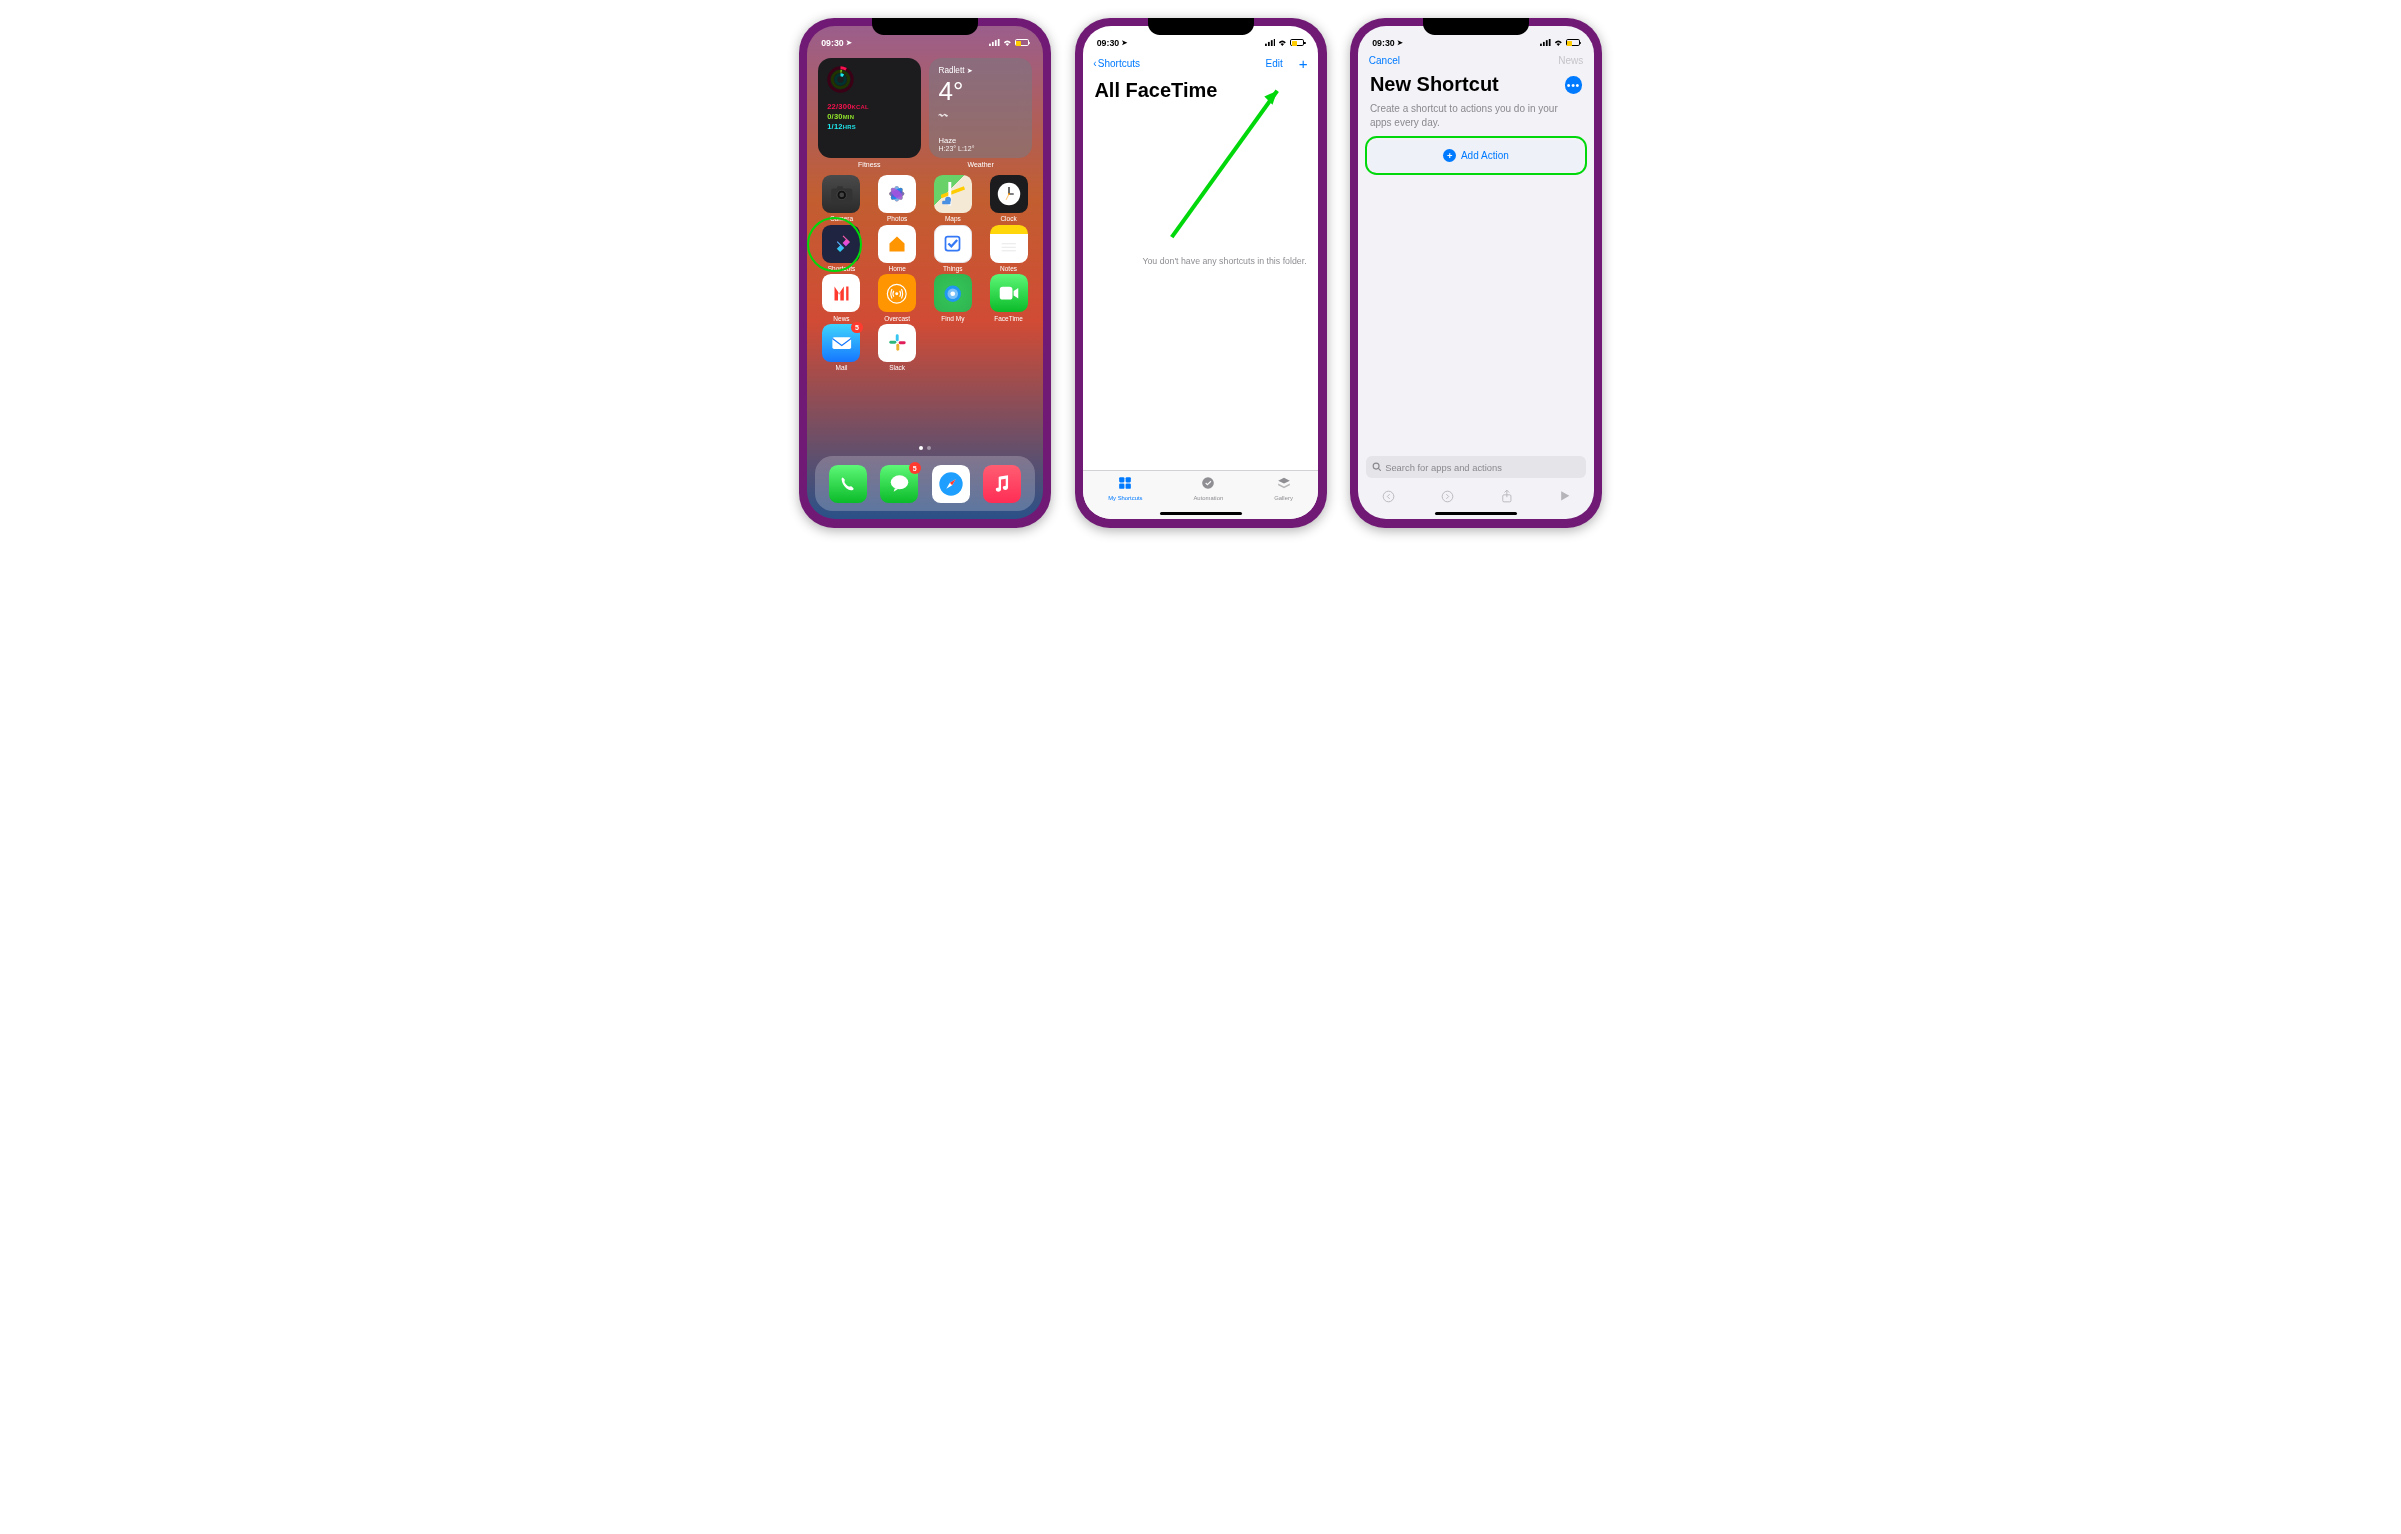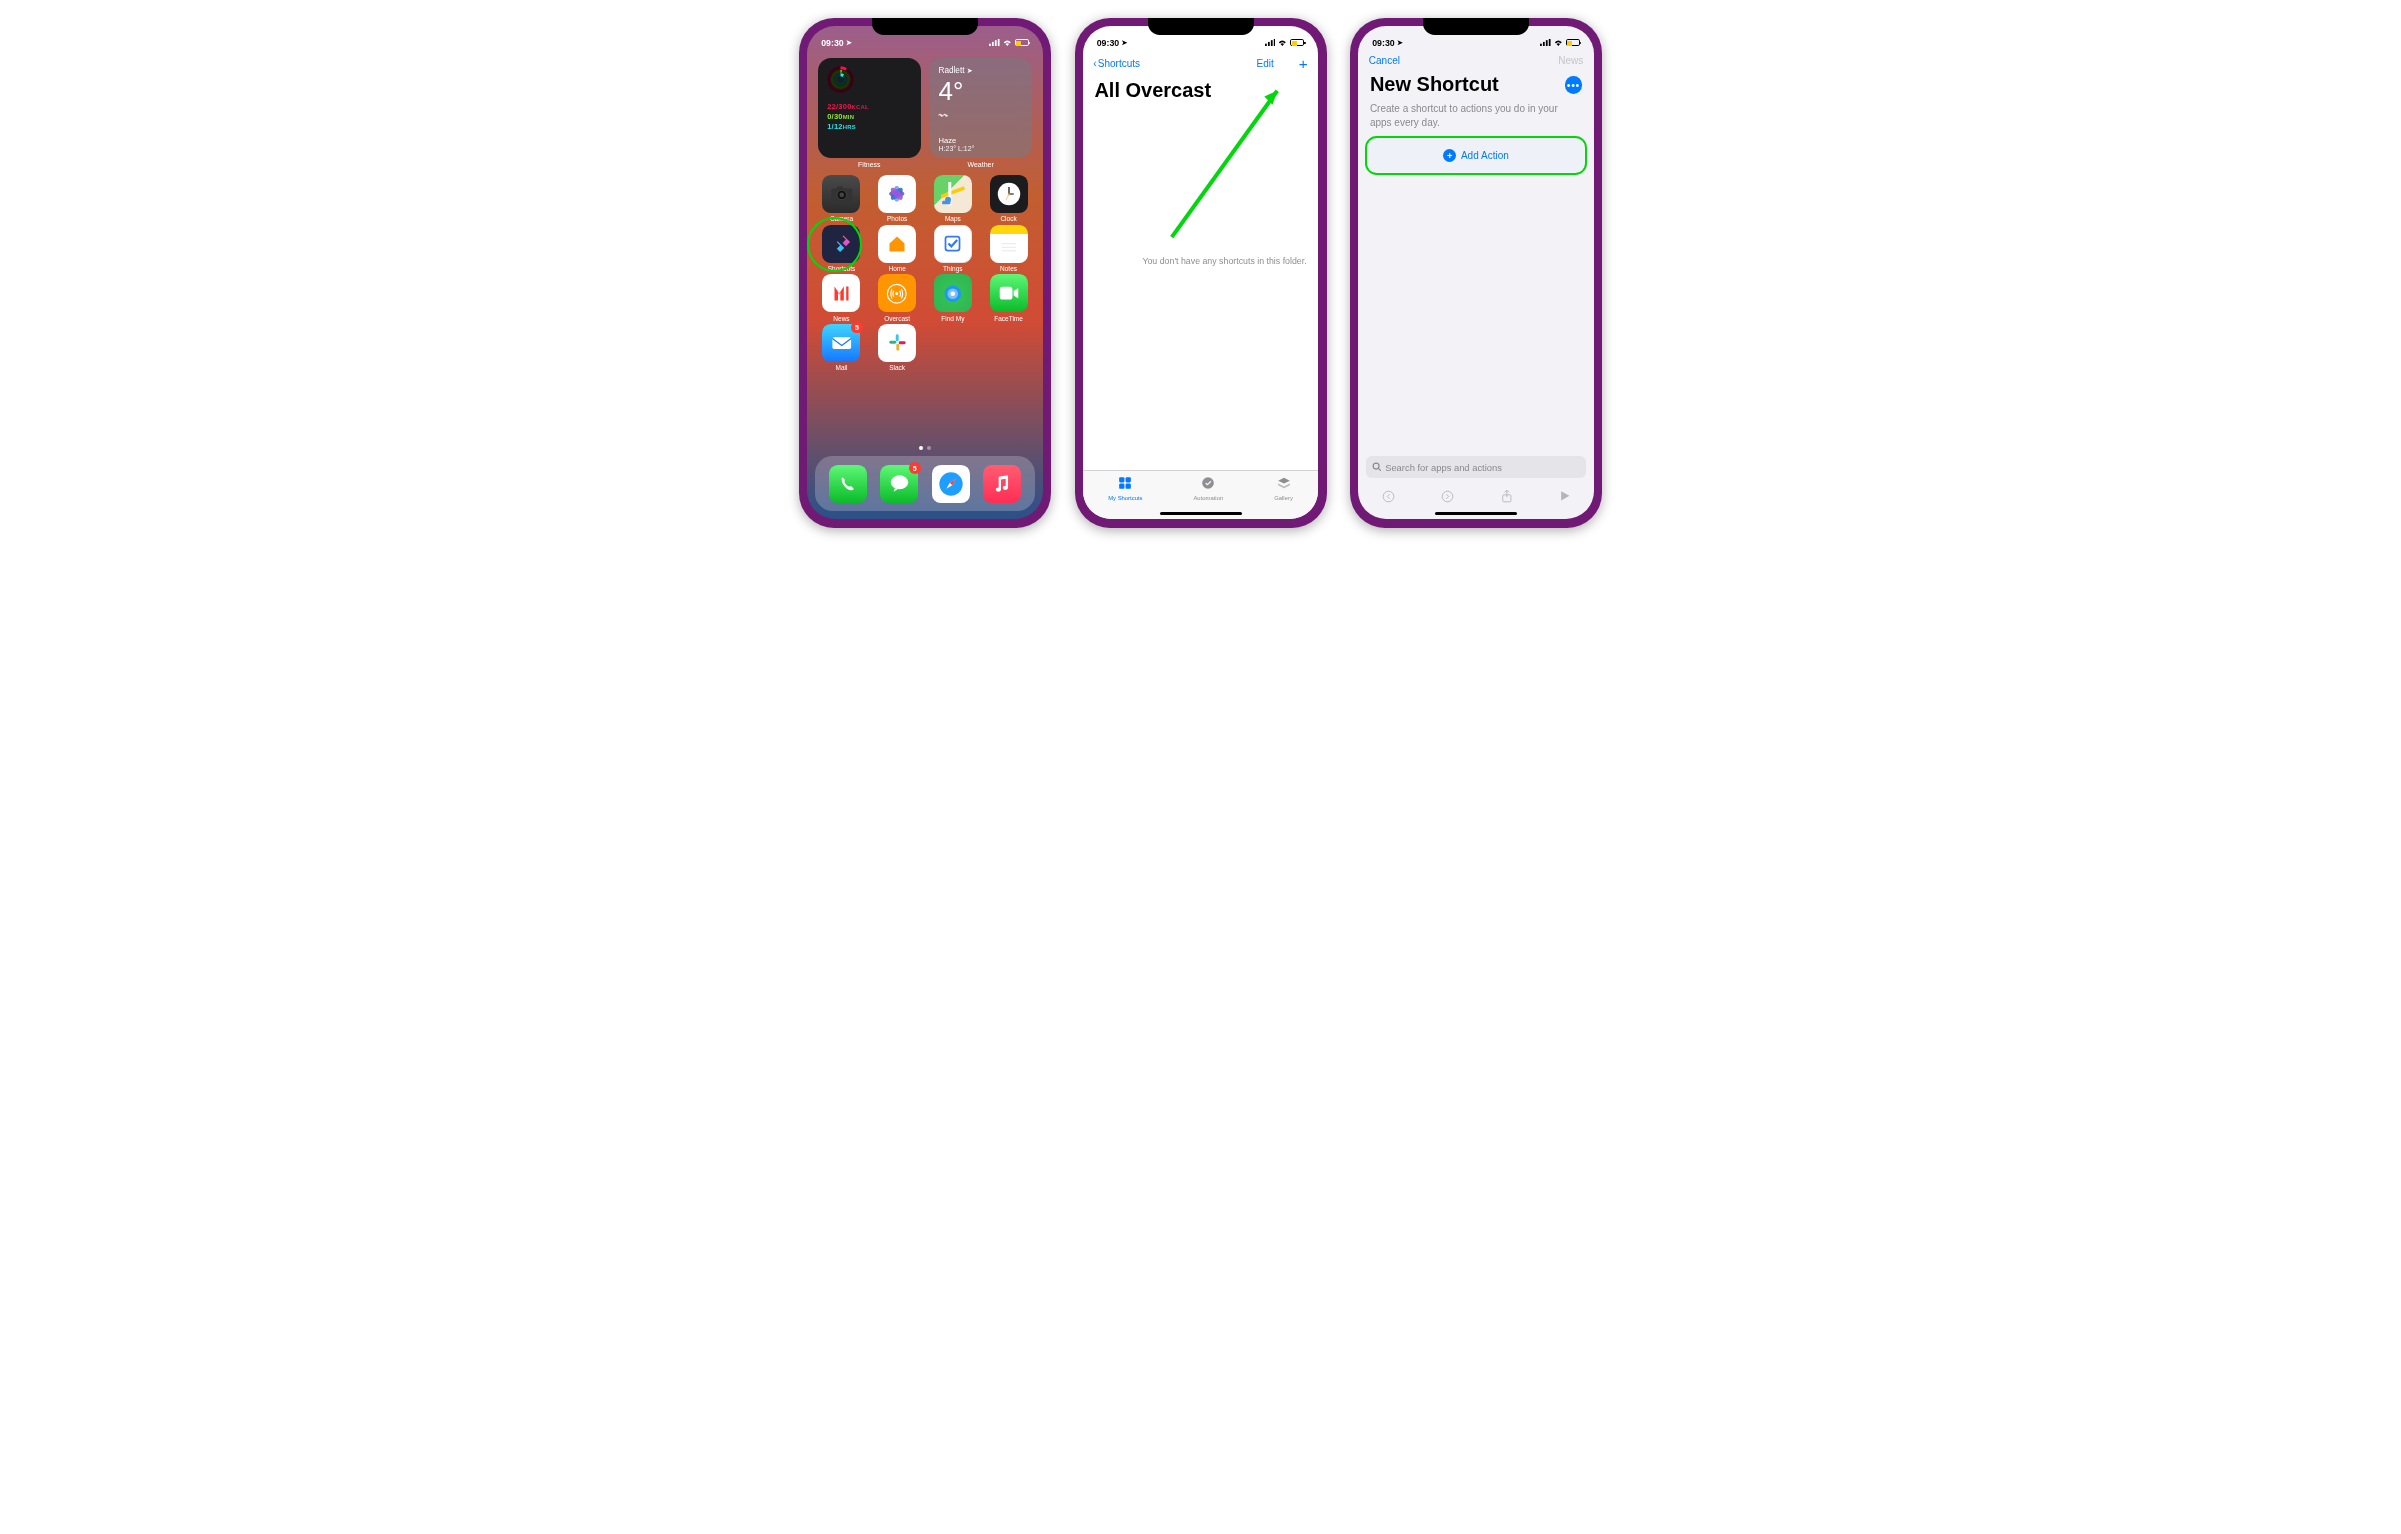--- a/index.html
+++ b/index.html
@@ -65,21 +65,21 @@
     .dock .app-icon { width:38px; height:38px; }
     .page-dots { position:absolute; bottom:69px; left:0; right:0; display:flex; justify-content:center; gap:4.7px; }
     .dot { width:4.1px; height:4.1px; border-radius:50%; background:rgba(255,255,255,.4); }
     .dot.active { background:#fff; }
     .hl-circle { position:absolute; width:55px; height:55px; border:2.9px solid #00d80b; border-radius:50%; top:-8.2px; left:-8.2px; z-index:5;}
 
     
     .white-screen { background:#fff; color:#000; }
     .nav-bar { display:flex; justify-content:space-between; align-items:center; padding:3.5px 10.6px 4.7px; }
     .nav-back { color:#007aff; font-size:10px; display:flex; align-items:center; gap:1.2px; }
-    .nav-right { display:flex; gap:25px; align-items:center; color:#007aff; font-size:10px; }
+    .nav-right { display:flex; gap:16px; align-items:center; color:#007aff; font-size:10px; }
     .plus-btn { font-size:15.2px; font-weight:300; }
     .large-title { font-size:20px; font-weight:700; padding:2.3px 11.7px 7px; }
     .empty-msg { color:#8e8e93; text-align:right; font-size:8.8px; margin-top:147px; padding:0 11.7px; }
     .tab-bar { position:absolute; bottom:0; left:0; right:0; height:49px; background:#f8f8f8; border-top:0.3px solid #d1d1d6; display:flex; justify-content:space-around; padding-top:4.7px; }
     .tab { display:flex; flex-direction:column; align-items:center; gap:1.8px; font-size:5.9px; color:#8e8e93; }
     .tab.active { color:#007aff; }
     .tab-icon { font-size:13px; }
     .home-ind { position:absolute; bottom:4.7px; left:50%; transform:translateX(-50%); width:82px; height:2.9px; background:#000; border-radius:1.8px; }
     .arrow-annotation { position:absolute; top:53px; right:29px; width:129px; height:164px; pointer-events:none; z-index:60;}
 
@@ -375,21 +375,21 @@
     <div class="nav-bar">
       <div class="nav-back">
           <span>‹</span> 
           <span>Shortcuts</span>
         </div>
       <div class="nav-right">
         <span>Edit</span>
         <span class="plus-btn">+</span>
       </div>
     </div>
-    <div class="large-title">All Overcast</div>
+    <div class="large-title">All FaceTime</div>
     <div class="empty-msg">You don't have any shortcuts in this folder.</div>
 
     <svg class="arrow-annotation" viewBox="0 0 220 280">
       <line x1="20" y1="270" x2="200" y2="20" stroke="#00d80b" stroke-width="7"></line>
       <polygon points="200,20 178,30 192,44" fill="#00d80b"></polygon>
     </svg>
 
     <div class="tab-bar">
       <div class="tab active">
         <span class="tab-icon"><svg width="14" height="14" viewBox="0 0 24 24" fill="currentColor">

